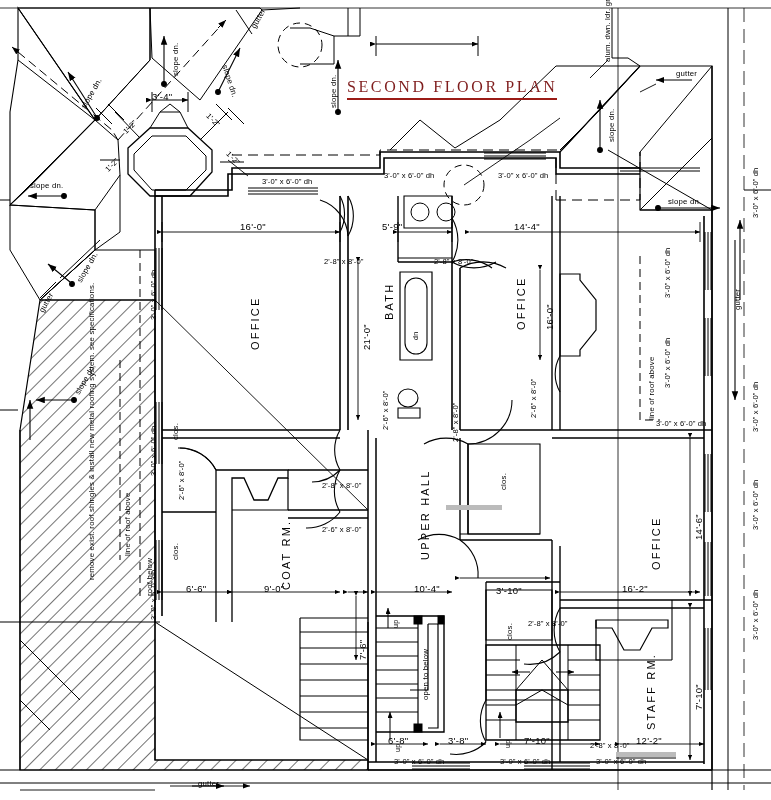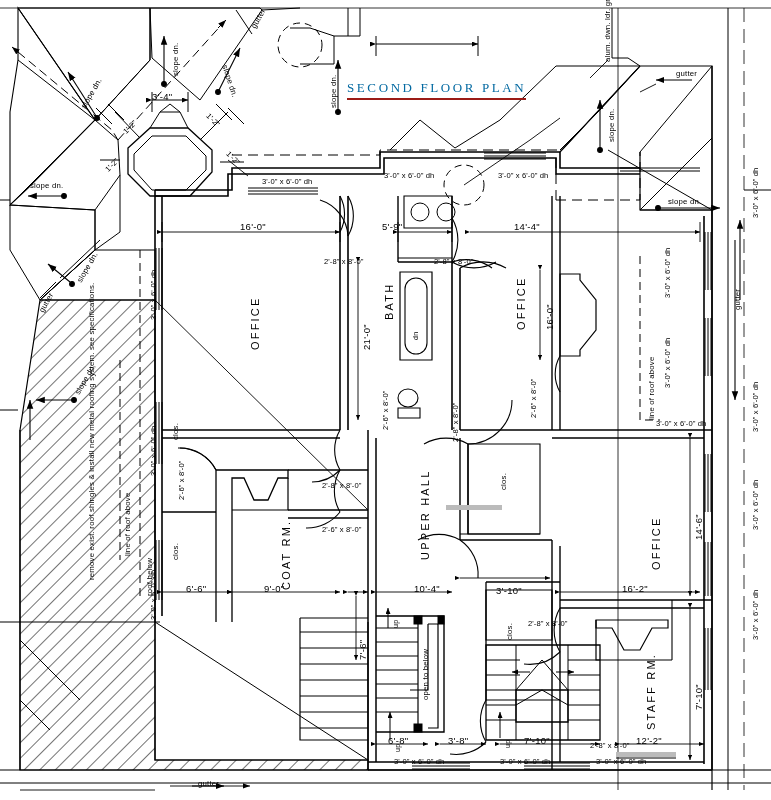--- a/index.html
+++ b/index.html
@@ -12,22 +12,22 @@
   .dim{font-size:9.5px;letter-spacing:.3px;}
   .tag{font-size:7.6px;letter-spacing:.1px;}
   .note{font-size:7.8px;letter-spacing:.2px;}
   .small{font-size:7px;}
   .r90{transform-origin:0 0;transform:rotate(-90deg);}
   .r45{transform-origin:0 0;transform:rotate(-45deg);}
   .r45b{transform-origin:0 0;transform:rotate(45deg);}
   .r60{transform-origin:0 0;transform:rotate(-60deg);}
   .r70b{transform-origin:0 0;transform:rotate(72deg);}
   #title-box{position:absolute;left:347px;top:78px;}
-  #title-txt{font-family:"Liberation Serif",serif;font-size:13px;letter-spacing:2.6px;
-      color:#0369a1;border-bottom:2px solid #9b1b16;padding-bottom:2px;display:inline-block;}
+  #title-txt{font-family:"Liberation Serif",serif;font-size:16px;letter-spacing:2.6px;
+      color:#7f1d1d;border-bottom:2px solid #9b1b16;padding-bottom:2px;display:inline-block;}
 </style>
 </head>
 <body>
 
 <div id="sheet">
 
 <svg id="plan" viewBox="0 0 771 800">
   <defs>
     <pattern id="hatch" width="11" height="11" patternUnits="userSpaceOnUse" patternTransform="rotate(45)">
       <line x1="0" y1="0" x2="0" y2="11" stroke="#000" stroke-width="1.1"></line>

